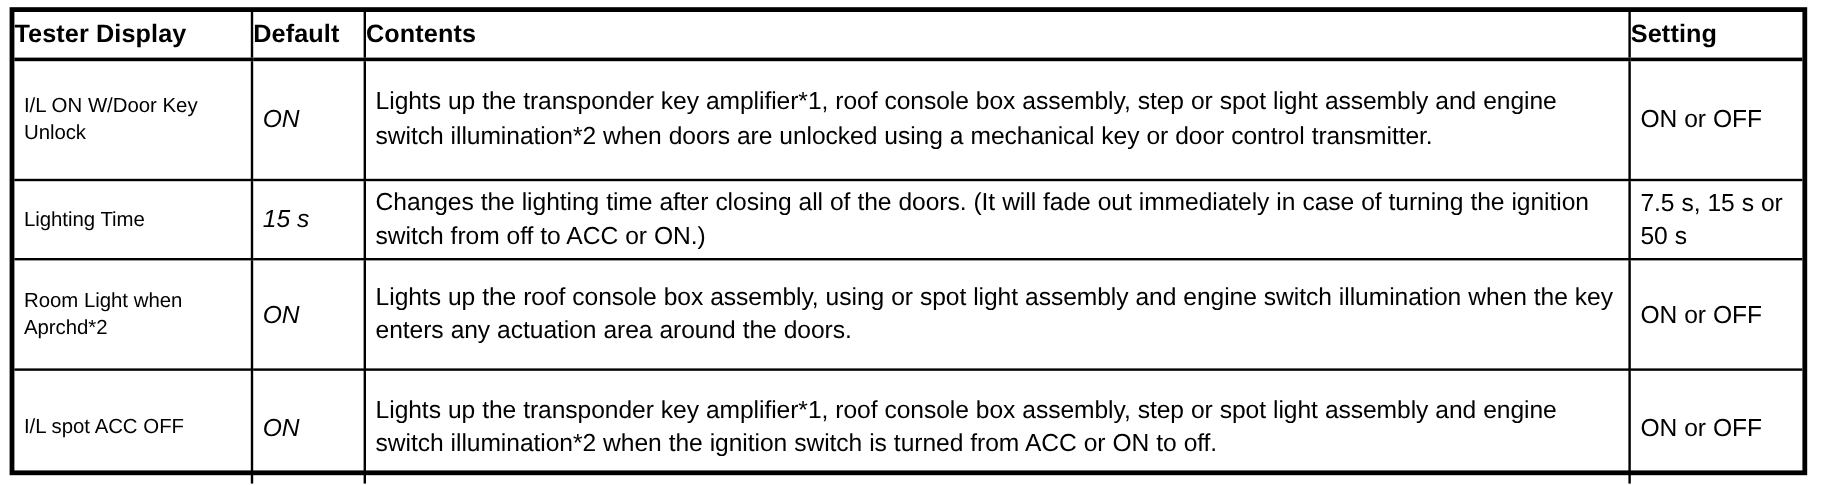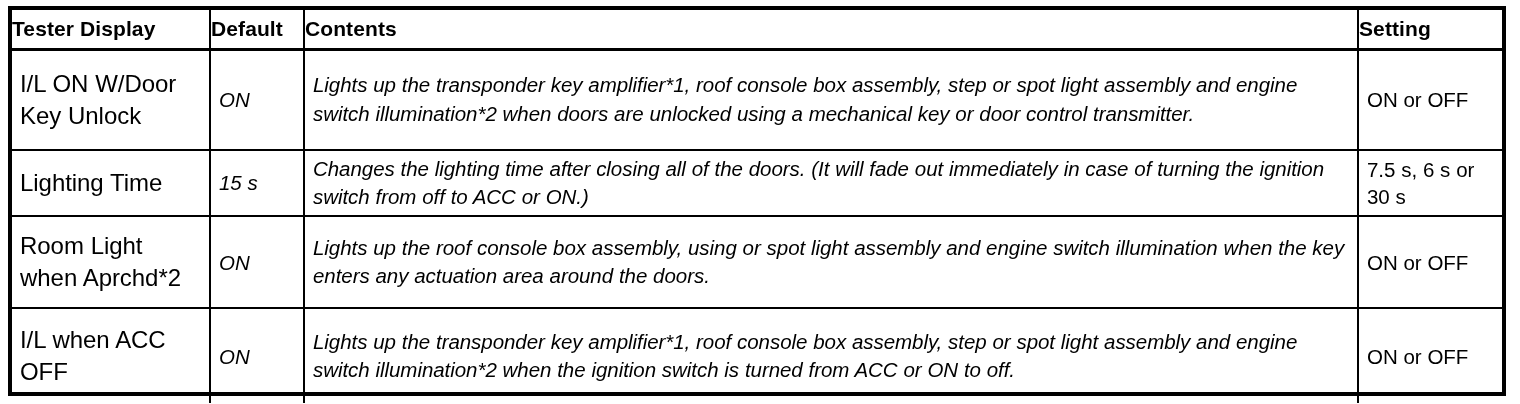--- a/index.html
+++ b/index.html
@@ -65,26 +65,25 @@
   .col-setting  { width: 144px; }
 
   .cell-pad {
     padding: 4px 7px 4px 8px;
     font-size: 20.5px;
     line-height: 1.32;
     letter-spacing: -0.05px;
     word-spacing: 0.2px;
   }
 
-  .cell-display .cell-pad { font-size: 24px; }
+  .cell-display .cell-pad { font-size: 17px; }
   .cell-default .cell-pad { font-size: 20.5px; font-style: italic; }
   .cell-contents .cell-pad {
     font-size: 20.5px;
     line-height: 1.38;
-    font-style: italic;
   }
   .cell-setting .cell-pad { font-size: 20.5px; }
 
   
   td.va-mid { vertical-align: middle; }
   td.va-top { vertical-align: top; }
 
   .row-h1 { height: 100px; }
   .row-h2 { height: 57px; }
   .row-h3 { height: 92px; }
@@ -130,42 +129,42 @@
         <td class="cell-display va-mid">
           <div class="cell-pad">Lighting Time</div>
         </td>
         <td class="cell-default va-mid">
           <div class="cell-pad">15 s</div>
         </td>
         <td class="cell-contents va-top">
           <div class="cell-pad">Changes the lighting time after closing all of the doors. (It will fade out immediately in case of turning the ignition switch from off to ACC or ON.)</div>
         </td>
         <td class="cell-setting va-top">
-          <div class="cell-pad">7.5 s, 6 s or 30 s</div>
+          <div class="cell-pad">7.5 s, 15 s or 50 s</div>
         </td>
       </tr>
 
       <tr class="row-h3">
         <td class="cell-display va-mid">
           <div class="cell-pad">Room Light when Aprchd*2</div>
         </td>
         <td class="cell-default va-mid">
           <div class="cell-pad">ON</div>
         </td>
         <td class="cell-contents va-top">
           <div class="cell-pad">Lights up the roof console box assembly, using or spot light assembly and engine switch illumination when the key enters any actuation area around the doors.</div>
         </td>
         <td class="cell-setting va-mid">
           <div class="cell-pad">ON or OFF</div>
         </td>
       </tr>
 
       <tr class="row-h4">
         <td class="cell-display va-mid">
-          <div class="cell-pad">I/L when ACC OFF</div>
+          <div class="cell-pad">I/L spot ACC OFF</div>
         </td>
         <td class="cell-default va-mid">
           <div class="cell-pad">ON</div>
         </td>
         <td class="cell-contents va-top">
           <div class="cell-pad">Lights up the transponder key amplifier*1, roof console box assembly, step or spot light assembly and engine switch illumination*2 when the ignition switch is turned from ACC or ON to off.</div>
         </td>
         <td class="cell-setting va-mid">
           <div class="cell-pad">ON or OFF</div>
         </td>

